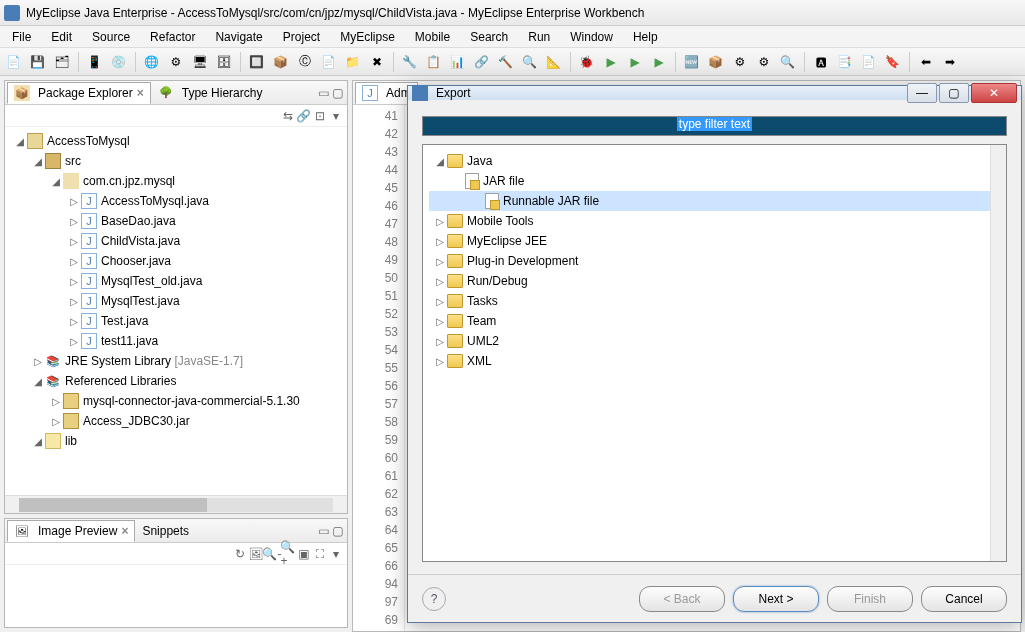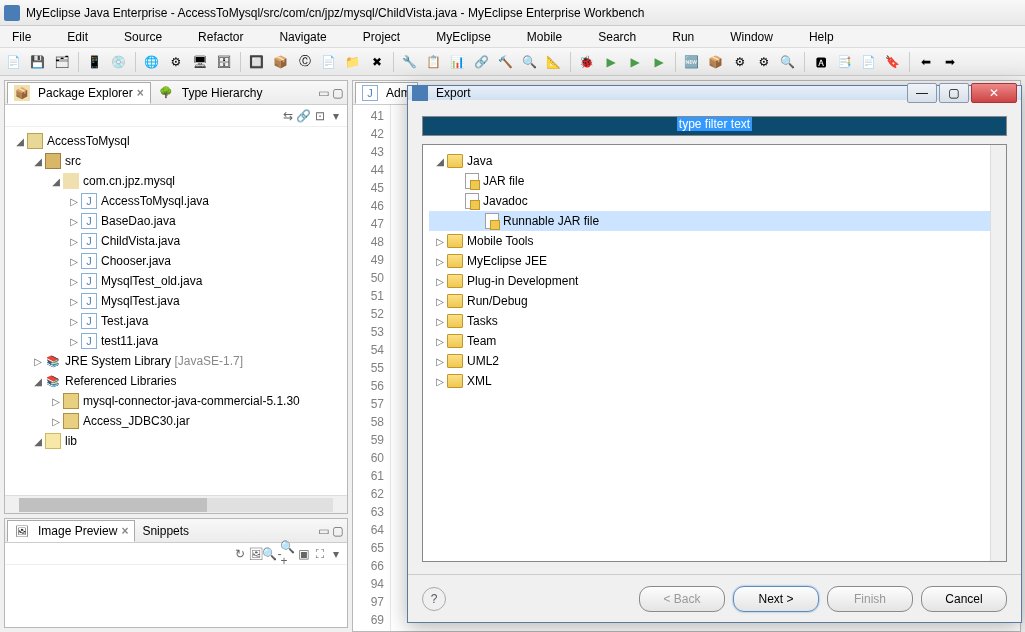--- a/index.html
+++ b/index.html
@@ -1,19 +1,19 @@
 <!DOCTYPE html>
 <html><head>
 <meta charset="utf-8">
 <style>
 *{box-sizing:border-box;margin:0;padding:0;font-family:"Segoe UI",Tahoma,sans-serif;font-size:12px;}
 body{background:#f0f0f0;width:1025px;height:632px;overflow:hidden;position:relative;}
 .titlebar{height:26px;background:linear-gradient(#f8f8f8,#e8e8e8);display:flex;align-items:center;padding:0 4px;border-bottom:1px solid #ccc;}
 .titlebar .ico{width:16px;height:16px;background:#4a7db5;border-radius:2px;margin-right:6px;display:inline-block;}
-.menubar{height:22px;background:#f4f4f4;display:flex;align-items:center;padding:0 2px;border-bottom:1px solid #ddd;gap:16px;}
+.menubar{height:22px;background:#f4f4f4;display:flex;align-items:center;padding:0 2px;border-bottom:1px solid #ddd;}
 .menubar span{padding:2px 10px;cursor:default;}
 .toolbar{height:28px;background:linear-gradient(#f8f8f8,#e8e8e8);display:flex;align-items:center;padding:0 4px;gap:4px;border-bottom:1px solid #ccc;overflow:hidden;}
 .tbtn{width:20px;height:20px;border:1px solid transparent;border-radius:2px;display:flex;align-items:center;justify-content:center;cursor:pointer;flex-shrink:0;}
 .tsep{width:1px;height:20px;background:#ccc;margin:0 2px;flex-shrink:0;}
 .workspace{display:flex;height:calc(100% - 76px);}
 .left-col{width:352px;display:flex;flex-direction:column;gap:4px;padding:4px;}
 .panel{background:#fff;border:1px solid #b8b8b8;display:flex;flex-direction:column;}
 .panel.top{flex:1;min-height:0;}
 .panel.bot{height:110px;}
 .tabbar{height:24px;background:linear-gradient(#f8f8f8,#ececec);display:flex;align-items:center;border-bottom:1px solid #ccc;padding:0 2px;}
@@ -34,21 +34,21 @@
 .ico-jar{background:#e8d080;border:1px solid #b09040;}
 .ico-lib{color:#c09020;}
 .ico-folder{background:#f8e8a8;border:1px solid #d0b860;}
 .gray{color:#888;}
 .tree-scroll{height:18px;background:#f0f0f0;border-top:1px solid #ddd;display:flex;align-items:center;}
 .hscroll{flex:1;height:14px;background:#e0e0e0;margin:0 14px;position:relative;}
 .hscroll::after{content:"";position:absolute;left:0;width:60%;height:100%;background:#c0c0c0;}
 .right-col{flex:1;display:flex;flex-direction:column;padding:4px 4px 4px 0;gap:4px;}
 .editor{background:#fff;border:1px solid #b8b8b8;flex:1;display:flex;flex-direction:column;}
 .gutter-area{flex:1;display:flex;overflow:hidden;}
-.gutter{width:38px;background:#fff;border-right:1px solid #e8e8e8;text-align:right;padding:2px 6px 2px 2px;color:#808080;font-family:Consolas,monospace;font-size:12px;line-height:18px;}
+.gutter{width:52px;background:#fff;border-right:1px solid #e8e8e8;text-align:right;padding:2px 6px 2px 2px;color:#808080;font-family:Consolas,monospace;font-size:12px;line-height:18px;}
 .dialog{position:absolute;left:407px;top:85px;width:615px;height:538px;background:#f0f0f0;border:1px solid #5a7aa0;box-shadow:0 4px 20px rgba(0,0,0,0.3);display:flex;flex-direction:column;}
 .dlg-title{height:14px;background:linear-gradient(#e8f0fb,#d0e0f0);display:flex;align-items:center;padding:0 4px;}
 .dlg-title .ico{width:16px;height:16px;background:#4a7db5;margin-right:8px;}
 .dlg-title .sp{flex:1;}
 .winbtn{width:30px;height:20px;display:flex;align-items:center;justify-content:center;margin-left:2px;cursor:pointer;border:1px solid #8898b0;background:linear-gradient(#f0f4f8,#d8e0e8);border-radius:2px;}
 .winbtn.close{background:linear-gradient(#e88,#c44);border-color:#a33;color:#fff;width:46px;}
 .dlg-header{background:#fff;padding:10px 14px;display:flex;border-bottom:1px solid #ccc;}
 .dlg-header .txt{flex:1;}
 .dlg-header h3{font-size:13px;font-weight:bold;margin-bottom:6px;}
 .dlg-header p{font-size:12px;color:#333;}
@@ -335,24 +335,20 @@
     <div class="dest-tree">
       <div class="ti" style="padding-left:4px">
           <span class="tw">◢</span>
           <span class="folder-ico"></span>
           <span>Java</span>
         </div>
       <div class="ti" style="padding-left:36px">
           <span class="jar-ico"></span>
           <span>JAR file</span>
         </div>
-      <div class="ti" style="padding-left:36px">
-          <span class="jar-ico"></span>
-          <span>Javadoc</span>
-        </div>
       <div class="ti sel" style="padding-left:56px">
           <span class="jar-ico"></span>
           <span>Runnable JAR file</span>
         </div>
       <div class="ti" style="padding-left:4px">
           <span class="tw">▷</span>
           <span class="folder-ico"></span>
           <span>Mobile Tools</span>
         </div>
       <div class="ti" style="padding-left:4px">

